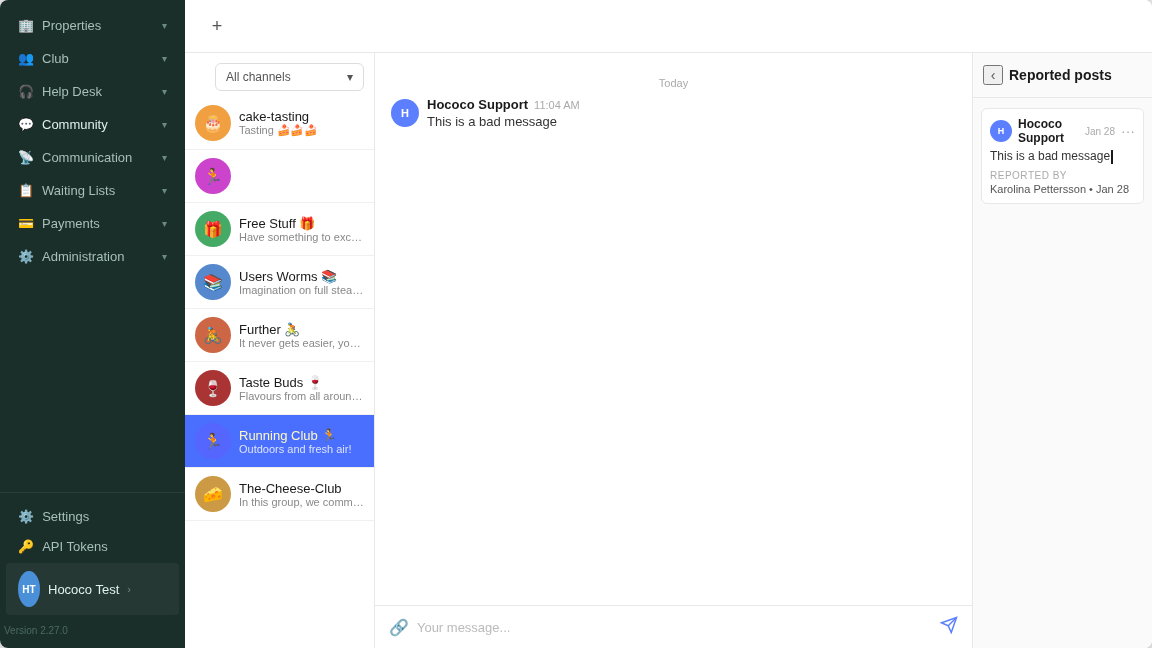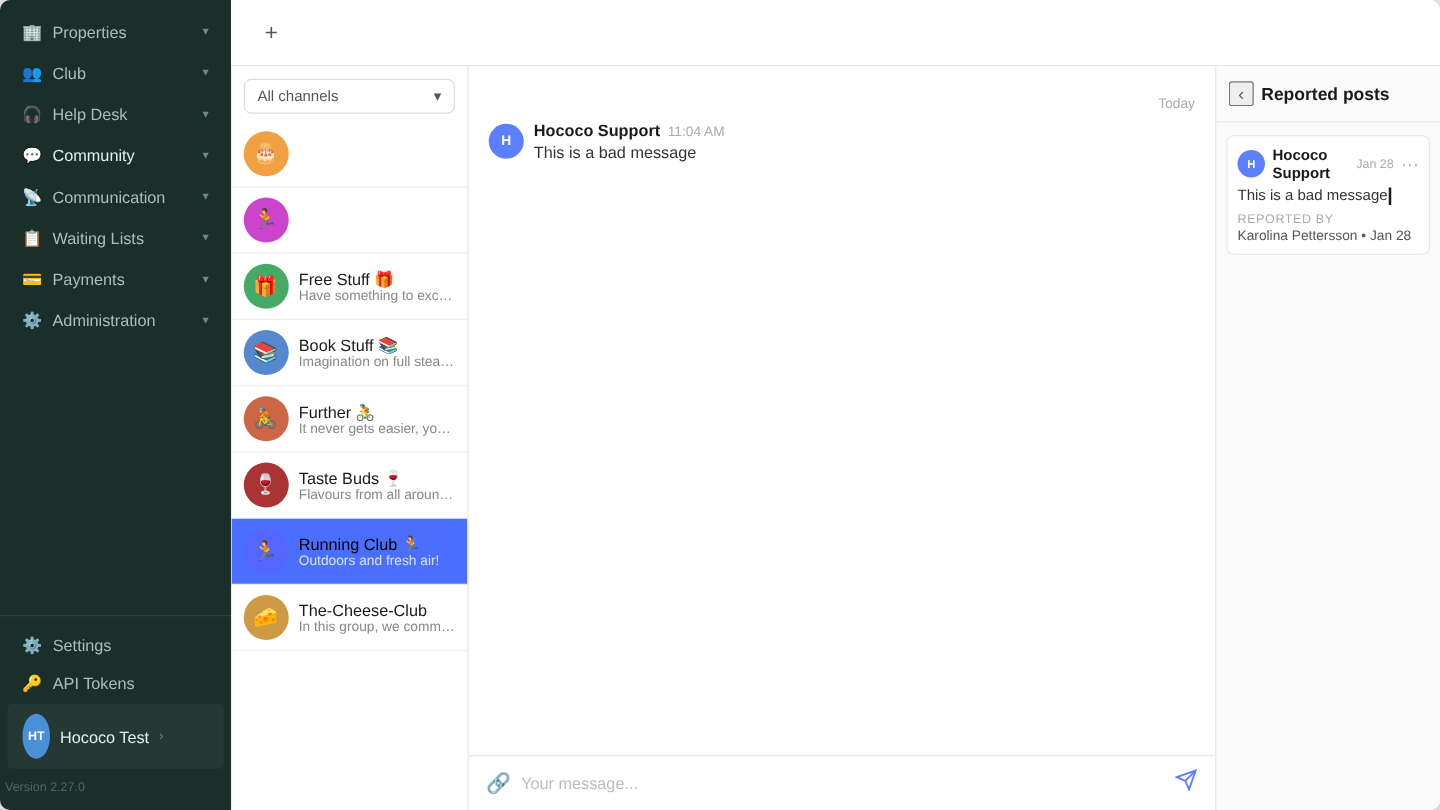--- a/index.html
+++ b/index.html
@@ -23,36 +23,36 @@
     
     .main-content { flex: 1; display: flex; flex-direction: column; background: #fff; }
     .main-header { padding: 14px 20px; border-bottom: 1px solid #e8e8e8; display: flex; align-items: center; gap: 10px; background: #fff; }
     .main-header h1 { font-size: 18px; font-weight: 600; color: #1a1a1a; }
     .add-btn { width: 24px; height: 24px; border-radius: 50%; border: none; background: transparent; cursor: pointer; display: flex; align-items: center; justify-content: center; font-size: 18px; color: #555; }
 
     .main-body { display: flex; flex: 1; overflow: hidden; }
 
     
     .channel-list { width: 190px; border-right: 1px solid #e8e8e8; display: flex; flex-direction: column; overflow: hidden; }
-    .channel-filter { padding: 10px 10px 6px; }
+    .channel-filter { padding: 10px 10px 6px; margin-left: 20px; }
     .channel-filter-btn { width: 100%; padding: 6px 10px; border: 1px solid #ddd; border-radius: 6px; background: #fff; font-size: 12px; color: #555; cursor: pointer; display: flex; align-items: center; justify-content: space-between; }
     .channel-items { flex: 1; overflow-y: auto; }
     .channel-item { display: flex; align-items: center; gap: 8px; padding: 8px 10px; cursor: pointer; border-bottom: 1px solid #f0f0f0; }
     .channel-item.active { background: #4a6fff; color: white; }
-    .channel-item.active .channel-name { color: #000000; }
+    .channel-item.active .channel-name { color: #fef9c3; }
     .channel-item.active .channel-sub { color: rgba(255,255,255,0.8); }
     .channel-avatar { width: 36px; height: 36px; border-radius: 50%; object-fit: cover; overflow: hidden; flex-shrink: 0; display: flex; align-items: center; justify-content: center; font-size: 16px; }
     .channel-info { flex: 1; min-width: 0; }
     .channel-name { font-size: 13px; font-weight: 500; color: #1a1a1a; white-space: nowrap; overflow: hidden; text-overflow: ellipsis; }
     .channel-sub { font-size: 11px; color: #888; white-space: nowrap; overflow: hidden; text-overflow: ellipsis; }
 
     
     .chat-panel { flex: 1; display: flex; flex-direction: column; overflow: hidden; }
     .chat-messages { flex: 1; overflow-y: auto; padding: 16px 16px 8px; }
-    .date-divider { text-align: right; font-size: 11px; color: #aaa; margin: 8px 0; }
+    .date-divider { text-align: center; font-size: 11px; color: #aaa; margin: 8px 0; }
     .message { display: flex; align-items: flex-start; gap: 8px; margin-bottom: 10px; }
     .msg-avatar { width: 28px; height: 28px; border-radius: 50%; background: #5b7fff; display: flex; align-items: center; justify-content: center; font-size: 11px; color: white; font-weight: bold; flex-shrink: 0; margin-top: 2px; }
     .msg-content { flex: 1; }
     .msg-header { display: flex; align-items: baseline; gap: 6px; margin-bottom: 2px; }
     .msg-author { font-size: 13px; font-weight: 600; color: #1a1a1a; }
     .msg-time { font-size: 11px; color: #aaa; }
     .msg-text { font-size: 13px; color: #333; }
 
     .chat-input { border-top: 1px solid #e8e8e8; padding: 10px 14px; display: flex; align-items: center; gap: 8px; background: #fff; }
     .chat-input-field { flex: 1; border: none; outline: none; font-size: 13px; color: #333; background: transparent; }
@@ -158,35 +158,39 @@
       <div class="channel-list">
         <div class="channel-filter">
           <button class="channel-filter-btn">
             <span>All channels</span>
             <span>▾</span>
           </button>
         </div>
         <div class="channel-items" id="channel-items">
         <div class="channel-item">
     <div class="channel-avatar" style="background:#f0a040;">🎂</div>
+    <div class="channel-info">
+      <div class="channel-name">cake-tasting</div>
+      <div class="channel-sub">Tasting 🍰🍰🍰</div>
+    </div>
   </div>
             <div class="channel-item">
     <div class="channel-avatar" style="background:#cc44cc;">🏃</div>
   </div>
             <div class="channel-item">
     <div class="channel-avatar" style="background:#44aa66;">🎁</div>
     <div class="channel-info">
       <div class="channel-name">Free Stuff 🎁</div>
       <div class="channel-sub">Have something to exchange?...</div>
     </div>
   </div>
             <div class="channel-item">
     <div class="channel-avatar" style="background:#5588cc;">📚</div>
     <div class="channel-info">
-      <div class="channel-name">Book Stuff 📚</div>
+      <div class="channel-name">Users Worms 📚</div>
       <div class="channel-sub">Imagination on full steam...</div>
     </div>
   </div>
             <div class="channel-item">
     <div class="channel-avatar" style="background:#cc6644;">🚴</div>
     <div class="channel-info">
       <div class="channel-name">Further 🚴</div>
       <div class="channel-sub">It never gets easier, you just g...</div>
     </div>
   </div>

